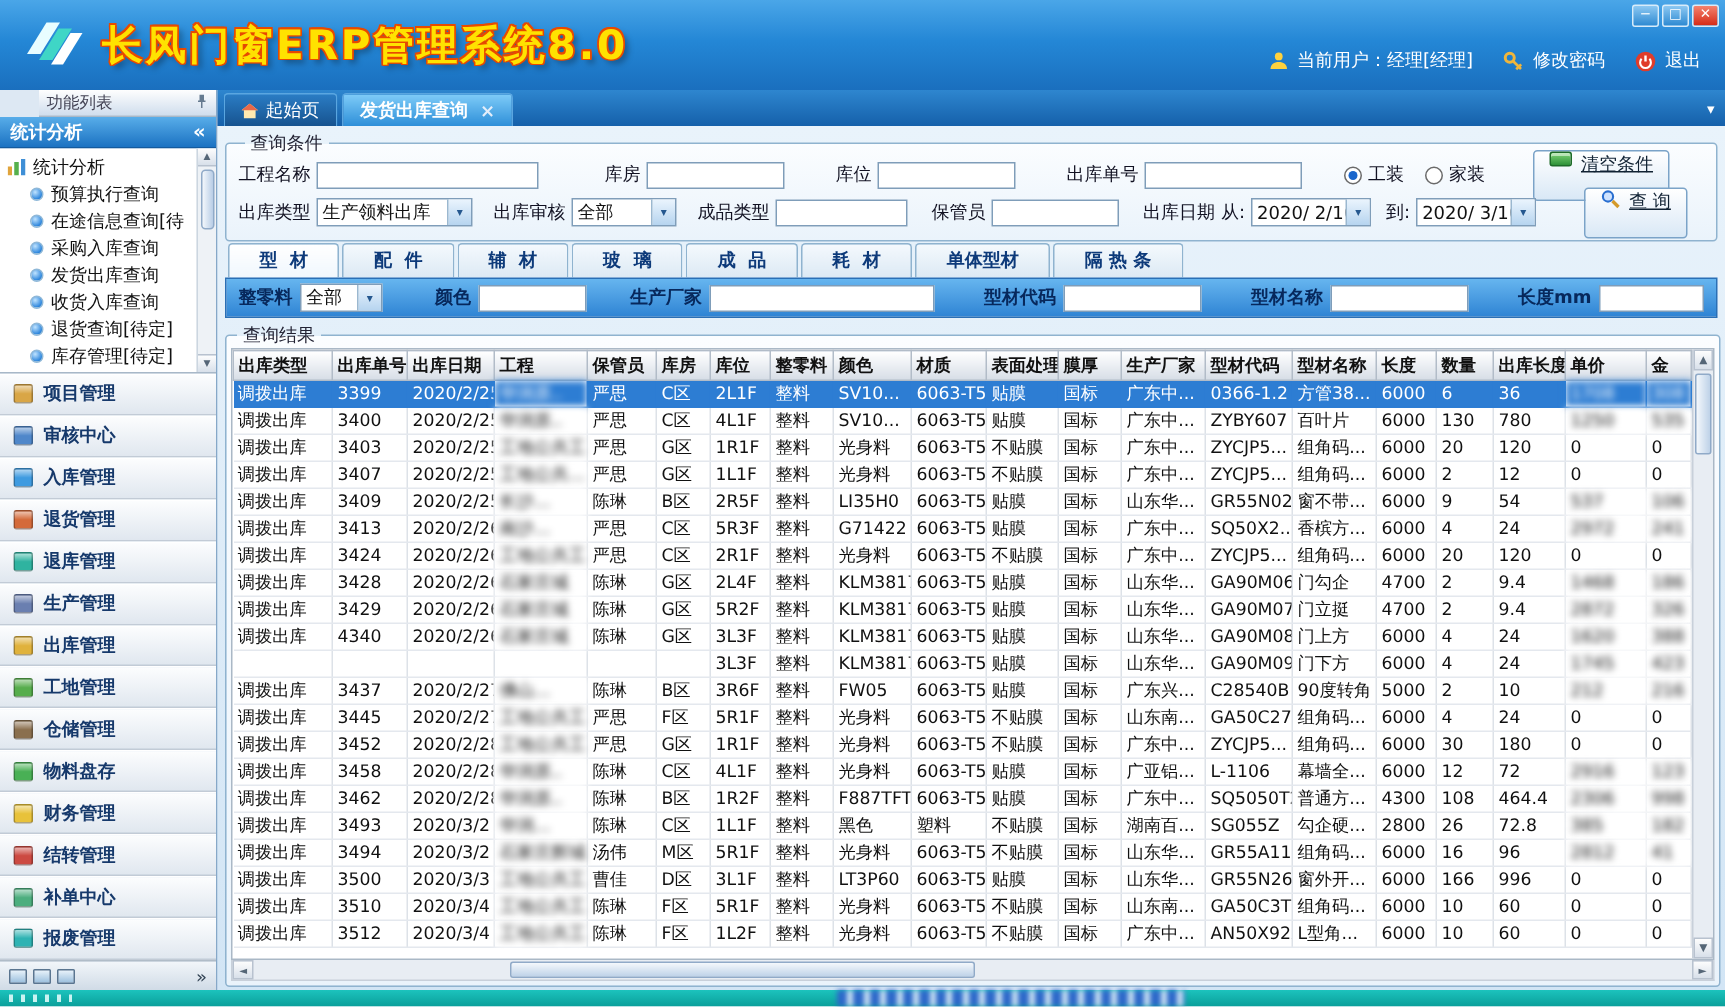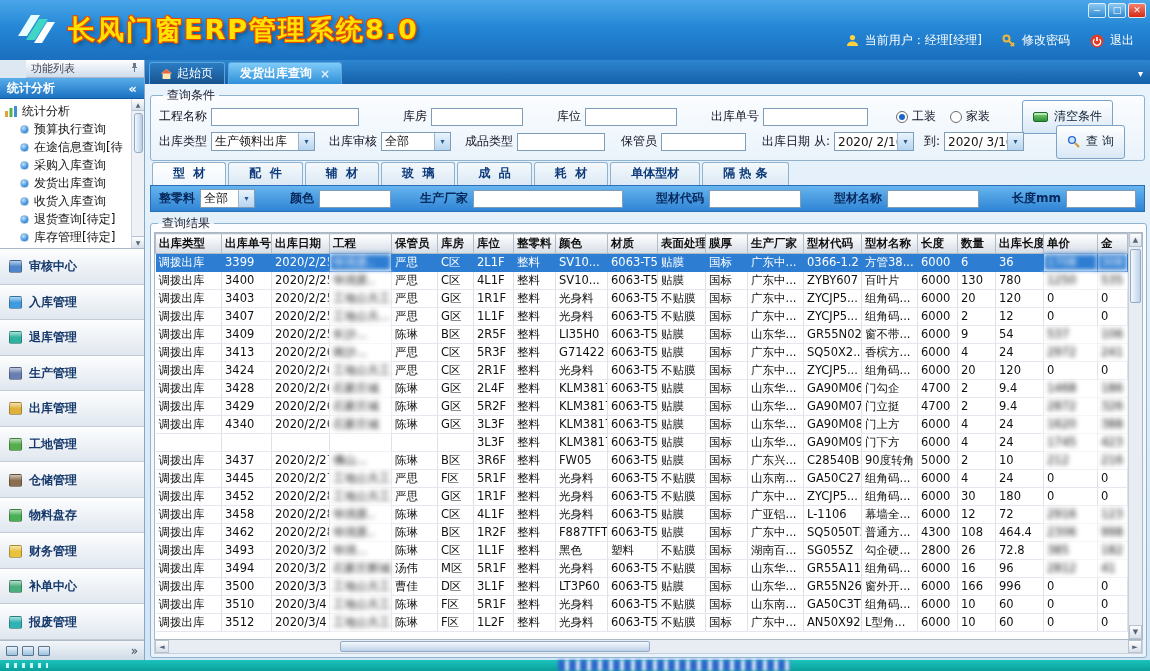--- a/index.html
+++ b/index.html
@@ -83,22 +83,22 @@
   .w72{width:72px} .w150{width:150px} .w70{width:70px}
   .g40{margin-left:40px} .g30{margin-left:30px} .g28{margin-left:28px} .g24{margin-left:24px}
   .g12{margin-left:12px} .g10{margin-left:10px} .g6{margin-left:6px}
   .combo { display:inline-flex; align-items:center; height:19px; border:1px solid #7f9db9; background:#fff; cursor:pointer; }
   .combo .cv { flex:1; padding:0 3px; overflow:hidden; white-space:nowrap; }
   .combo .da { width:16px; height:100%; flex:none; display:flex; align-items:center; justify-content:center;
     font-size:8px; color:#25588f; background:linear-gradient(#eaf4fd,#b6d4ef); border-left:1px solid #9bb8d0; }
   .cw104{width:104px} .cw70{width:70px} .cw80{width:80px} .cw60{width:60px}
   .radio { width:12px; height:12px; border-radius:50%; border:1px solid #6a6a6a; background:#fff; position:relative; display:inline-block; cursor:pointer; }
   .radio.on::after { content:''; position:absolute; inset:2px; border-radius:50%; background:#1a66cc; }
-  .btn { display:inline-flex; align-items:center; gap:6px; height:34px; padding:0 10px; cursor:pointer;
-    border:1px solid #7ba3c8; border-radius:3px; background:linear-gradient(#ffffff,#d9e8f6); font:inherit; color:#123; }
+  .btn { display:inline-flex; align-items:flex-start; gap:6px; height:34px; padding:0 10px; cursor:pointer;
+    border:1px solid #7ba3c8; border-radius:3px; background:linear-gradient(#ffffff,#d9e8f6); font:inherit; color:#123;text-decoration:underline; }
   .clear-ico { width:15px; height:10px; border-radius:2px; background:linear-gradient(#7fd477,#2e9138); border:1px solid #1d6b28;
     box-shadow:inset 0 2px 0 rgba(255,255,255,.5); }
 
   .mat-tabs { height:22px; flex:none; display:flex; gap:2px; margin-top:2px; padding-left:2px; align-items:flex-end; }
   .mtab { padding:2px 20px 3px; border:1px solid #8fb3cf; border-bottom:none; border-radius:3px 3px 0 0;
     background:linear-gradient(#f4f9fd,#dce9f4); color:#0d3a7a; font-weight:bold; white-space:pre; cursor:pointer; }
   .mtab.active { background:linear-gradient(#ffffff,#f0f7fd); }
 
   .filter-bar { height:27px; flex:none; display:flex; align-items:center; padding:0 8px; gap:5px; white-space:nowrap;
     background:linear-gradient(#66b5ef,#2f84d4); border:1px solid #2a6fb5; }
@@ -238,28 +238,36 @@
             </div>
           </div>
         <div class="tree-scrollbar">
           <span class="tsb">▲</span>
           <span class="tthumb"></span>
           <span class="tsb tbot">▼</span>
         </div>
       </div>
       <div class="modules" id="modules">
           <div class="module">
+            <span class="module-icon" style="background-color: rgb(217, 166, 70);"></span>
+            <span>项目管理</span>
+          </div>
+          <div class="module">
             <span class="module-icon" style="background-color: rgb(79, 135, 202);"></span>
             <span>审核中心</span>
           </div>
           <div class="module">
             <span class="module-icon" style="background-color: rgb(63, 155, 224);"></span>
             <span>入库管理</span>
           </div>
           <div class="module">
+            <span class="module-icon" style="background-color: rgb(212, 106, 58);"></span>
+            <span>退货管理</span>
+          </div>
+          <div class="module">
             <span class="module-icon" style="background-color: rgb(47, 179, 160);"></span>
             <span>退库管理</span>
           </div>
           <div class="module">
             <span class="module-icon" style="background-color: rgb(106, 127, 176);"></span>
             <span>生产管理</span>
           </div>
           <div class="module">
             <span class="module-icon" style="background-color: rgb(224, 178, 60);"></span>
             <span>出库管理</span>
@@ -272,20 +280,24 @@
             <span class="module-icon" style="background-color: rgb(138, 111, 78);"></span>
             <span>仓储管理</span>
           </div>
           <div class="module">
             <span class="module-icon" style="background-color: rgb(73, 176, 85);"></span>
             <span>物料盘存</span>
           </div>
           <div class="module">
             <span class="module-icon" style="background-color: rgb(232, 194, 58);"></span>
             <span>财务管理</span>
+          </div>
+          <div class="module">
+            <span class="module-icon" style="background-color: rgb(204, 74, 66);"></span>
+            <span>结转管理</span>
           </div>
           <div class="module">
             <span class="module-icon" style="background-color: rgb(76, 174, 126);"></span>
             <span>补单中心</span>
           </div>
           <div class="module">
             <span class="module-icon" style="background-color: rgb(47, 179, 179);"></span>
             <span>报废管理</span>
           </div>
         </div>

